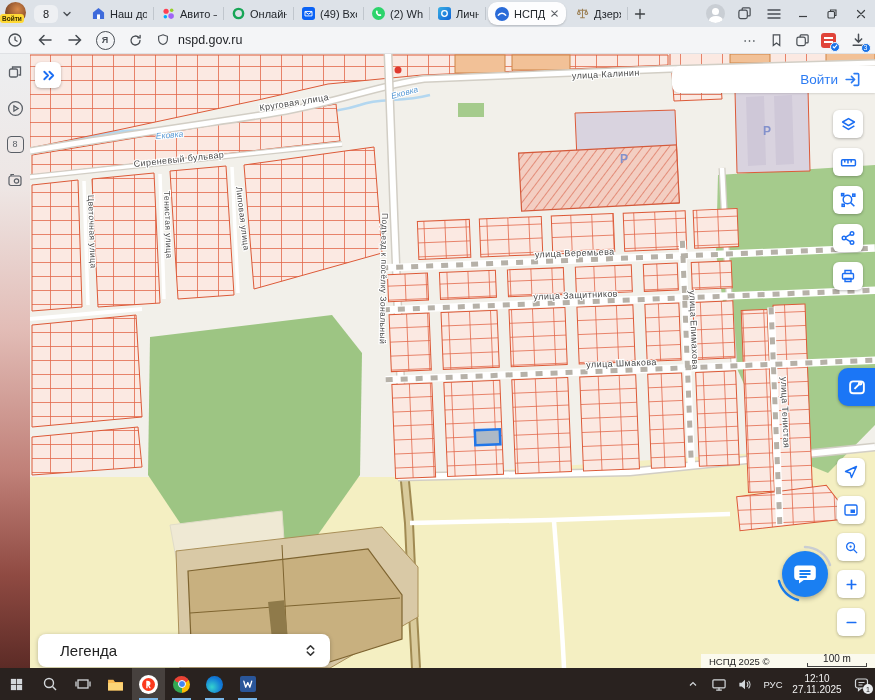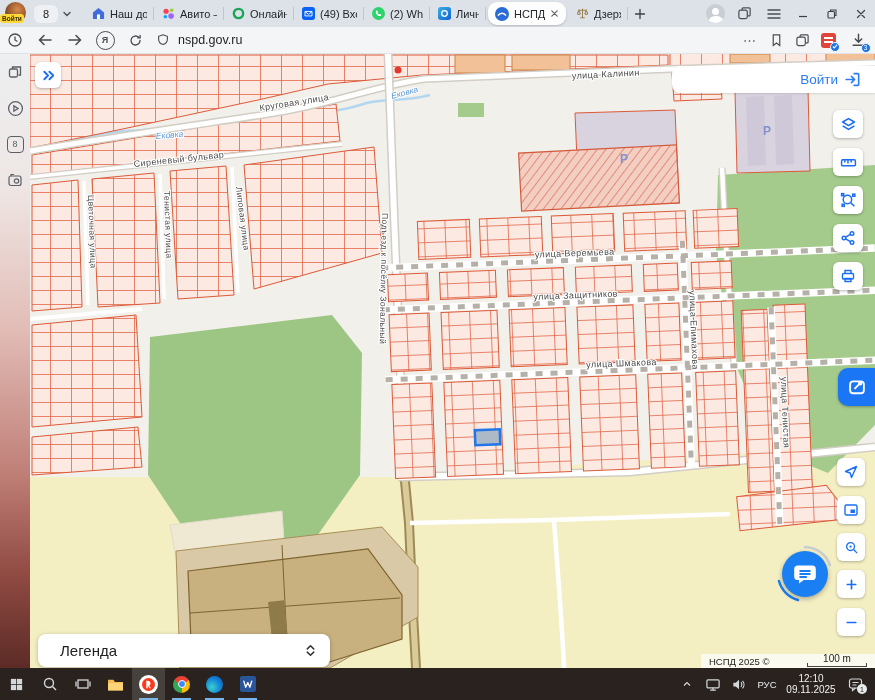--- a/index.html
+++ b/index.html
@@ -88,21 +88,21 @@
   .taskbar{position:absolute;bottom:0;left:0;right:0;height:32px;background:#29221f;display:flex;align-items:center;z-index:40;}
   .tico{position:relative;width:33px;height:32px;display:flex;align-items:center;justify-content:center;flex:0 0 auto;}
   .tico.run::after{content:"";position:absolute;bottom:0;left:7px;width:19px;height:2px;background:#7ab7e8;}
   .tico.activewin{background:rgba(255,255,255,.14);}
   .ybr{width:19px;height:19px;border-radius:50%;background:#fff;display:flex;align-items:center;justify-content:center;}
   .chrome{width:17px;height:17px;border-radius:50%;position:relative;
     background:conic-gradient(from -60deg,#ea4335 0 120deg,#fbbc05 120deg 240deg,#34a853 240deg 360deg);}
   .chrome::after{content:"";position:absolute;inset:4.5px;background:#4285f4;border:1.5px solid #fff;border-radius:50%;}
   .edge{width:17px;height:17px;border-radius:50%;background:radial-gradient(circle at 35% 65%,#35d2cd,#1279d7 60%,#0b62b8);}
   .word{width:16px;height:16px;border-radius:2px;background:#2a5699;display:flex;align-items:center;justify-content:center;}
-  .tray{margin-left:auto;display:flex;align-items:center;gap:2px;padding-right:6px;}
+  .tray{margin-left:auto;display:flex;align-items:center;gap:2px;}
   .tric{width:24px;height:32px;display:flex;align-items:center;justify-content:center;}
   .lang{font-size:9.5px;color:#eceef0;width:28px;text-align:center;}
   .clock{font-size:10px;color:#f2f2f2;line-height:11px;text-align:center;width:56px;}
   .notif{position:relative;width:28px;height:32px;display:flex;align-items:center;justify-content:center;}
   .nbdg{position:absolute;right:2px;bottom:6px;width:10px;height:10px;border-radius:50%;background:#e8eaec;color:#222;
     font-size:7px;display:flex;align-items:center;justify-content:center;}
 </style>
 </head>
 <body>
 
@@ -646,21 +646,21 @@
         </div>
       <div class="tric">
           <svg width="16" height="15" viewBox="0 0 16 16">
             <path d="M2 6v4h2.5L8 13V3L4.5 6Z" fill="#d3d7da"></path>
             <path d="M10 5.5a3.5 3.5 0 0 1 0 5M11.8 4a6 6 0 0 1 0 8" fill="none" stroke="#d3d7da" stroke-width="1.2"></path>
           </svg>
         </div>
       <div class="lang">РУС</div>
       <div class="clock">
         <div>12:10</div>
-        <div>09.11.2025</div>
+        <div>27.11.2025</div>
       </div>
       <div class="notif">
         <svg width="17" height="16" viewBox="0 0 16 16" fill="none" stroke="#d3d7da" stroke-width="1.2">
             <rect x="2" y="3" width="12" height="9" rx="2"></rect>
             <path d="M5 12v2.5L8 12M5 6.5h6M5 9h4"></path>
           </svg>
         <span class="nbdg">1</span>
       </div>
     </div>
   </div>

